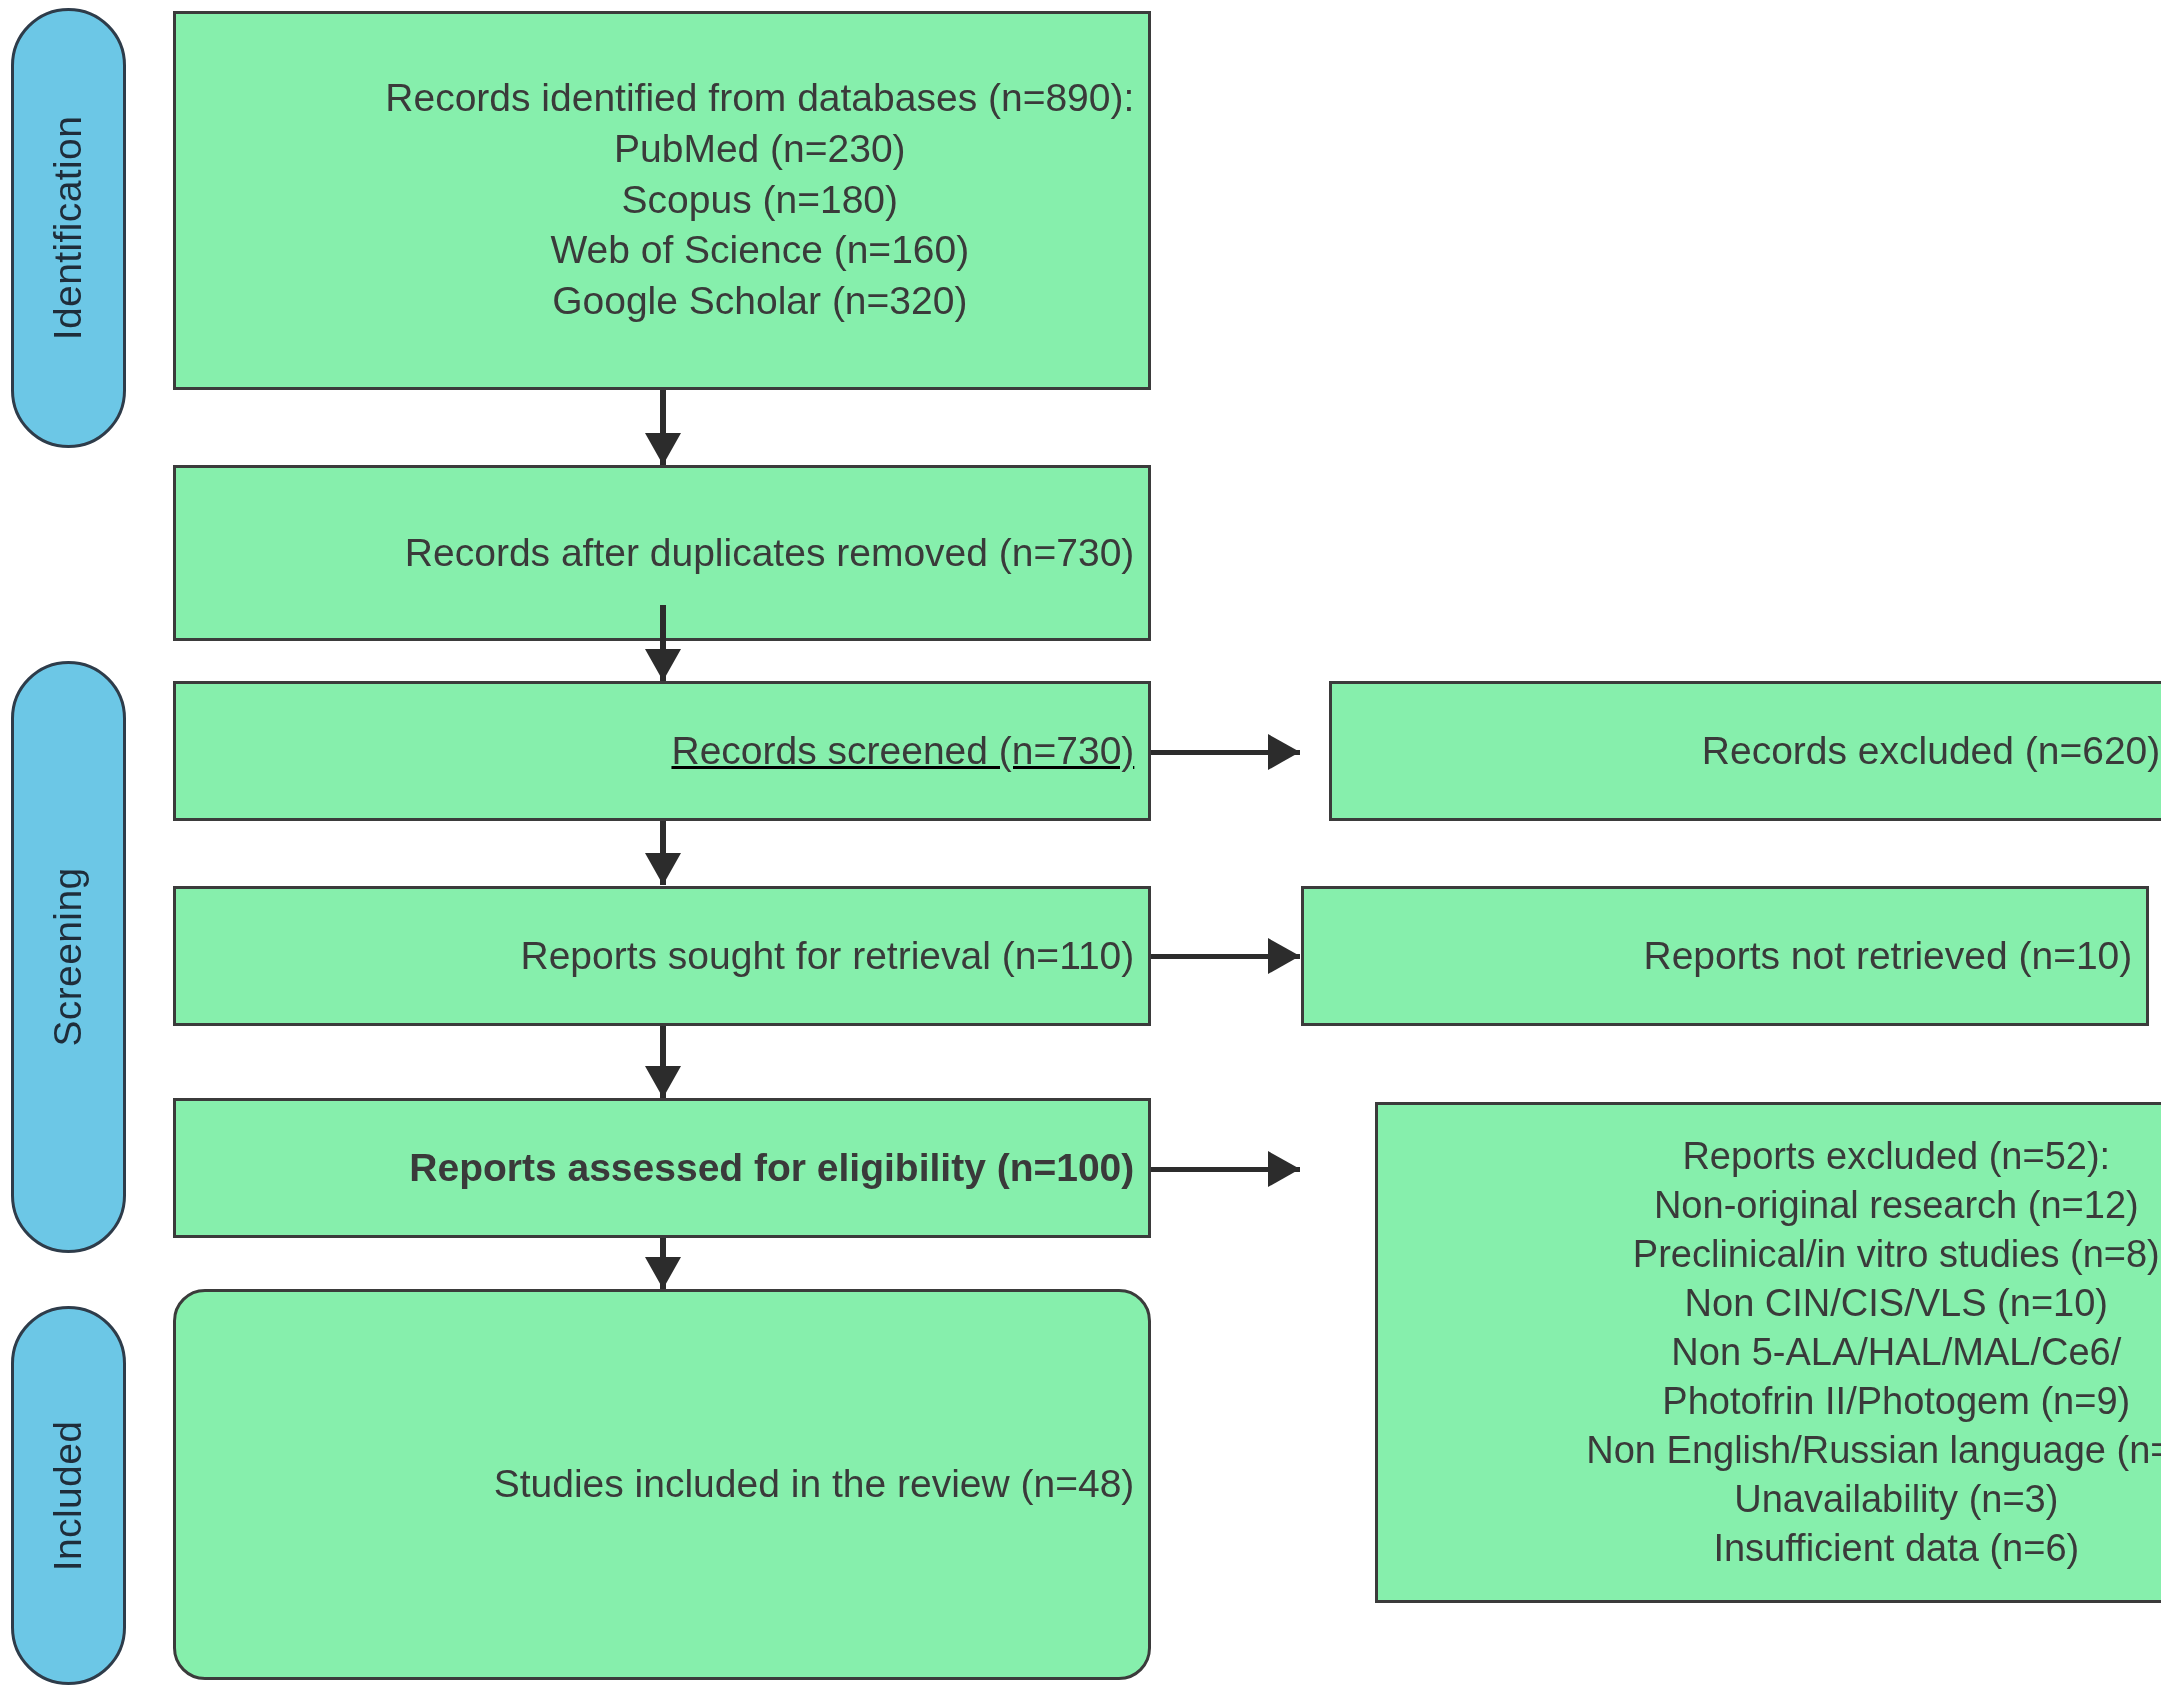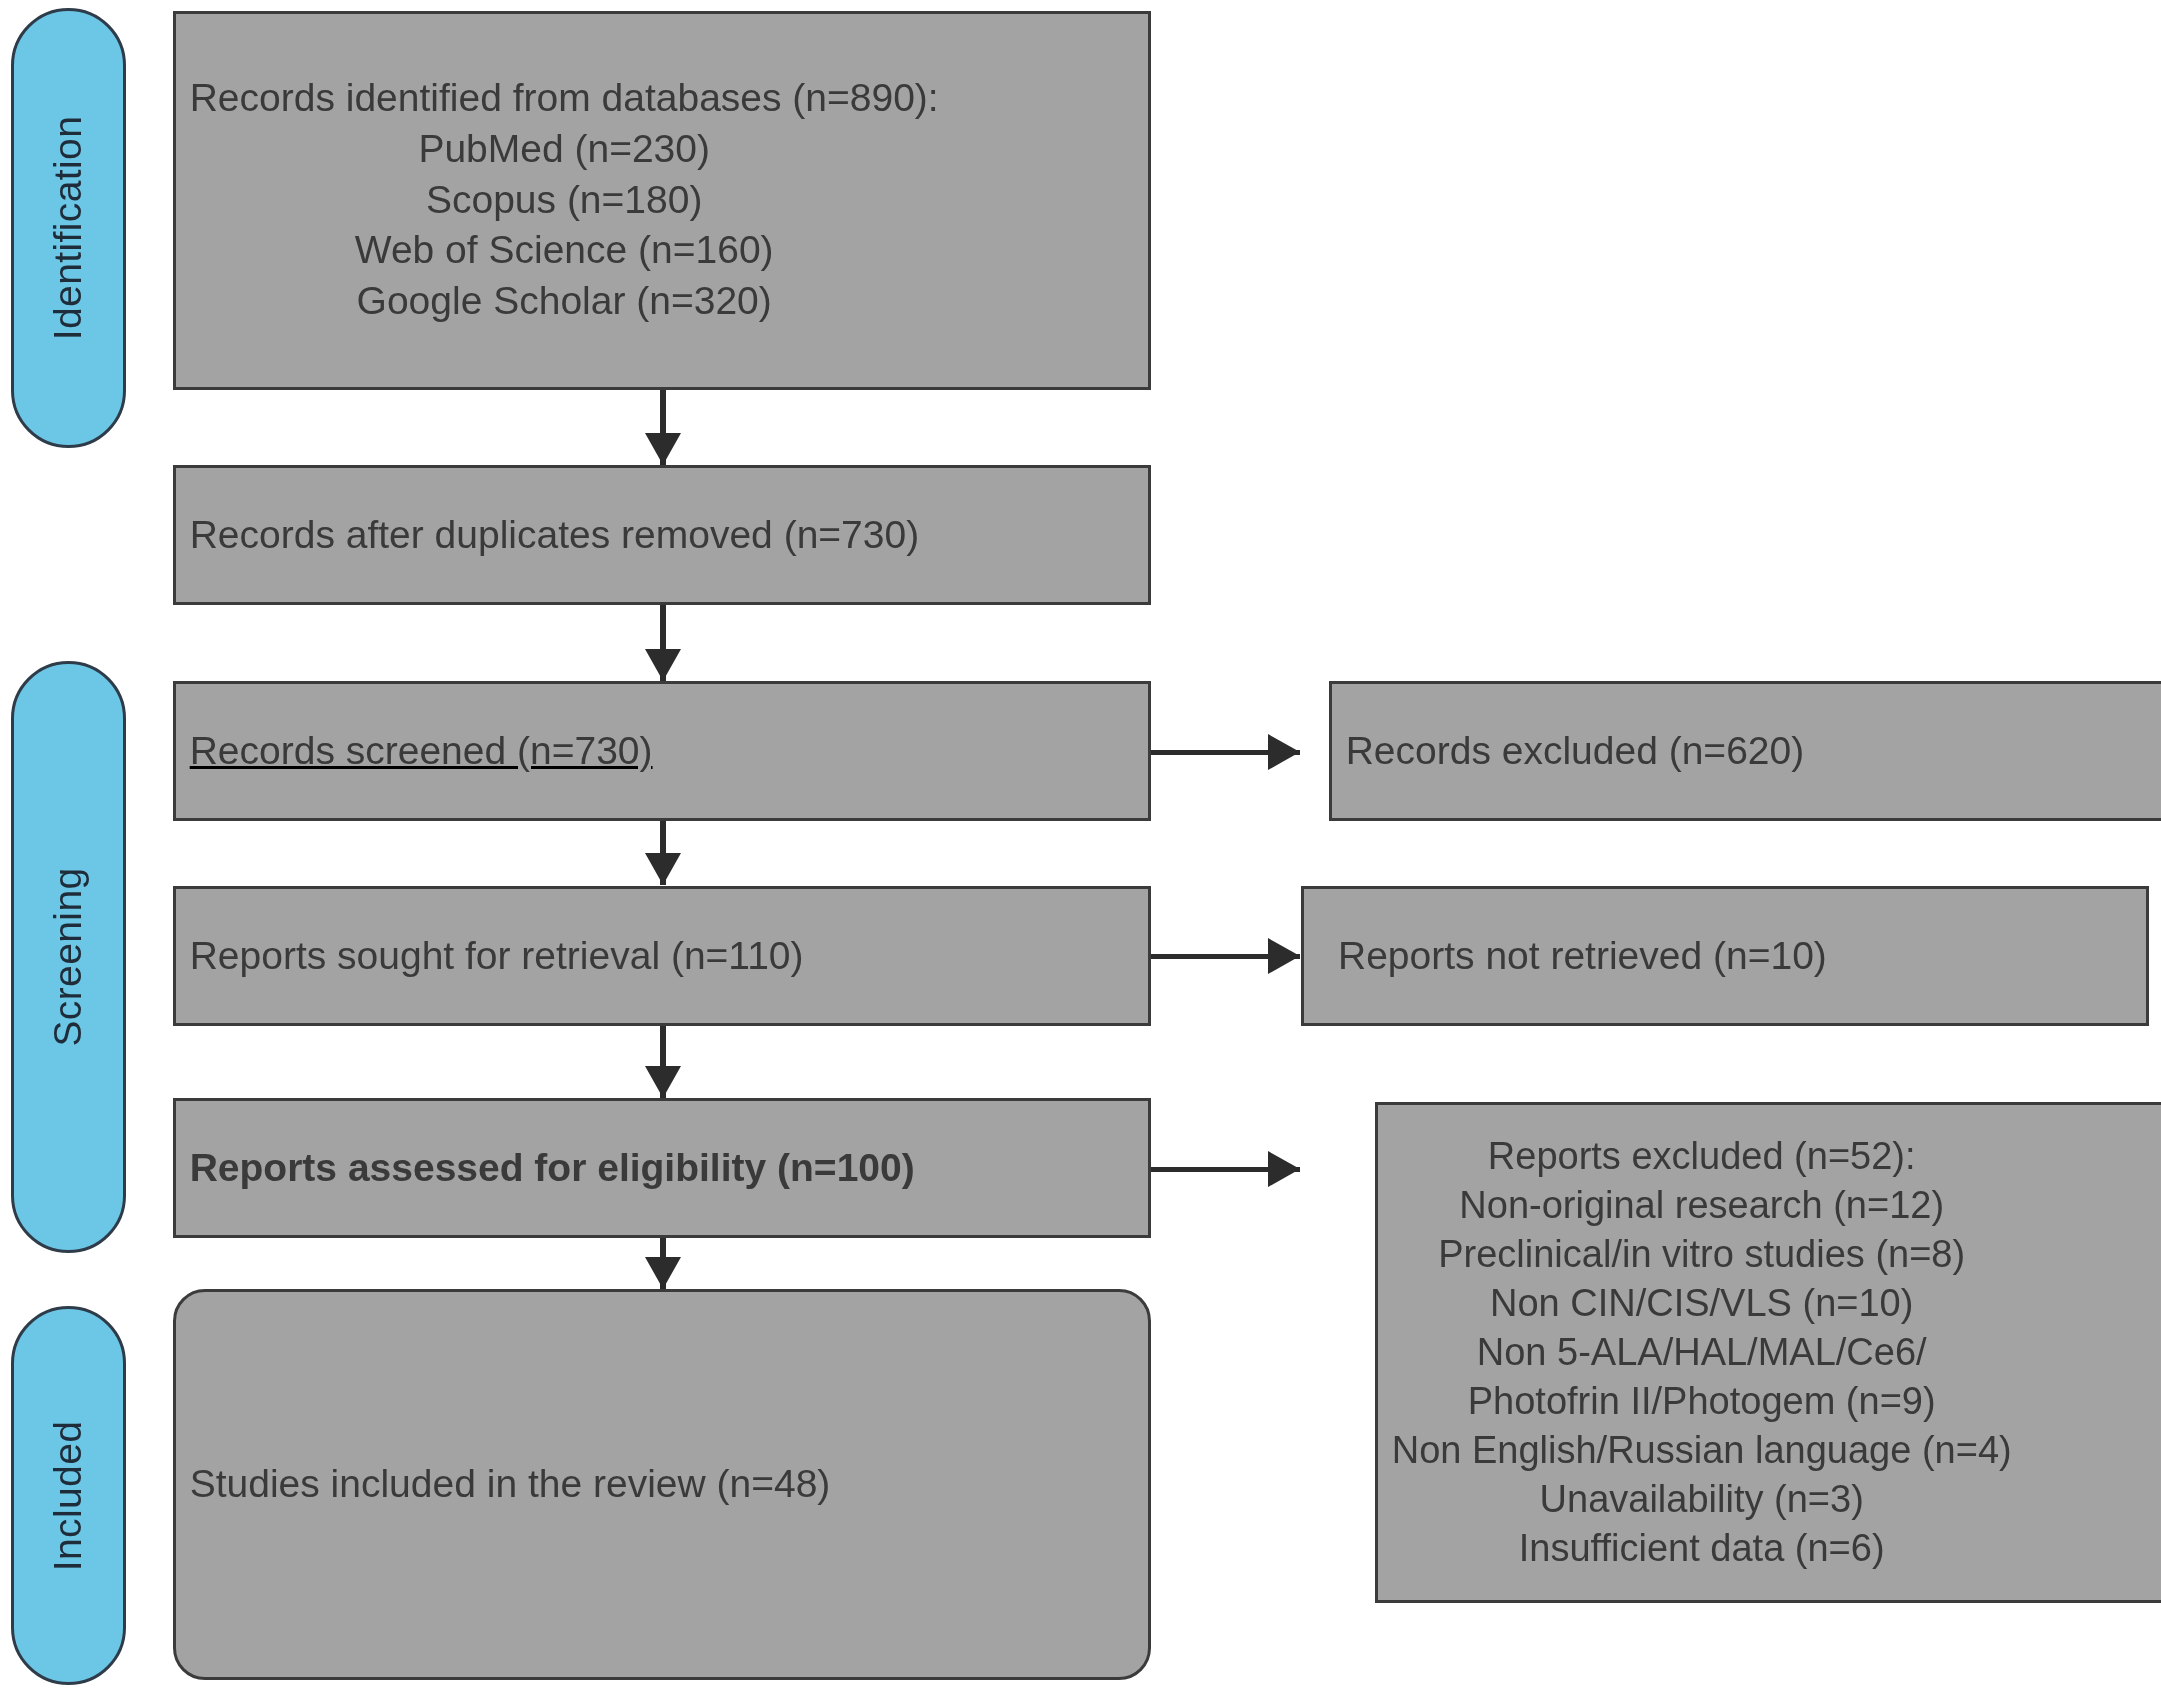--- a/index.html
+++ b/index.html
@@ -40,40 +40,40 @@
     font-family: "Liberation Sans", sans-serif;
   }
 
   #tab-identification { left: 10.6px;  top: 7.6px;   width: 115px; height: 440px; }
   #tab-screening      { left: 10.6px;  top: 661px;  width: 115px; height: 592px; }
   #tab-included       { left: 10.6px;  top: 1306px; width: 115px; height: 379px; }
 
   
   .flow-box {
     position: absolute;
-    background: #a3a3a3;
+    background: #86efac;
     border: 3.8px solid #3B3B3B;
     box-sizing: border-box;
     display: flex;
     align-items: center;
-    justify-content: flex-start;
+    justify-content: flex-end;
     text-align: center;
     padding: 7.6px 13.7px;
   }
   .flow-box .box-text {
     color: #3A3A3A;
     font-size: 39px;
     line-height: 1.30;
     font-family: "Liberation Sans", sans-serif;
     white-space: pre-line;
   }
 
   
   #box-identified   { left: 173px; top: 10.6px;   width: 978px; height: 379px; }
-  #box-duplicates   { left: 173px; top: 465px;  width: 978px; height: 140px; }
+  #box-duplicates   { left: 173px; top: 465px;  width: 978px; height: 176px; }
   #box-screened     { left: 173px; top: 681px;  width: 978px; height: 140px; text-decoration: underline; }
   #box-sought       { left: 173px; top: 886px; width: 978px; height: 140px; }
   #box-assessed     { left: 173px; top: 1098px; width: 978px; height: 140px; font-weight: bold; }
   #box-included     { left: 173px; top: 1289px; width: 978px; height: 391px; border-radius: 32px; }
 
   
   #box-rec-excluded { left: 1301px; top: 681px;  width: 848px; height: 140px; margin-left: 28px; }
   #box-not-retr     { left: 1301px; top: 886px; width: 848px; height: 140px; padding-left: 34px; }
   #box-rep-excluded { left: 1375px; top: 1102px; width: 848px; height: 501px; }
 

